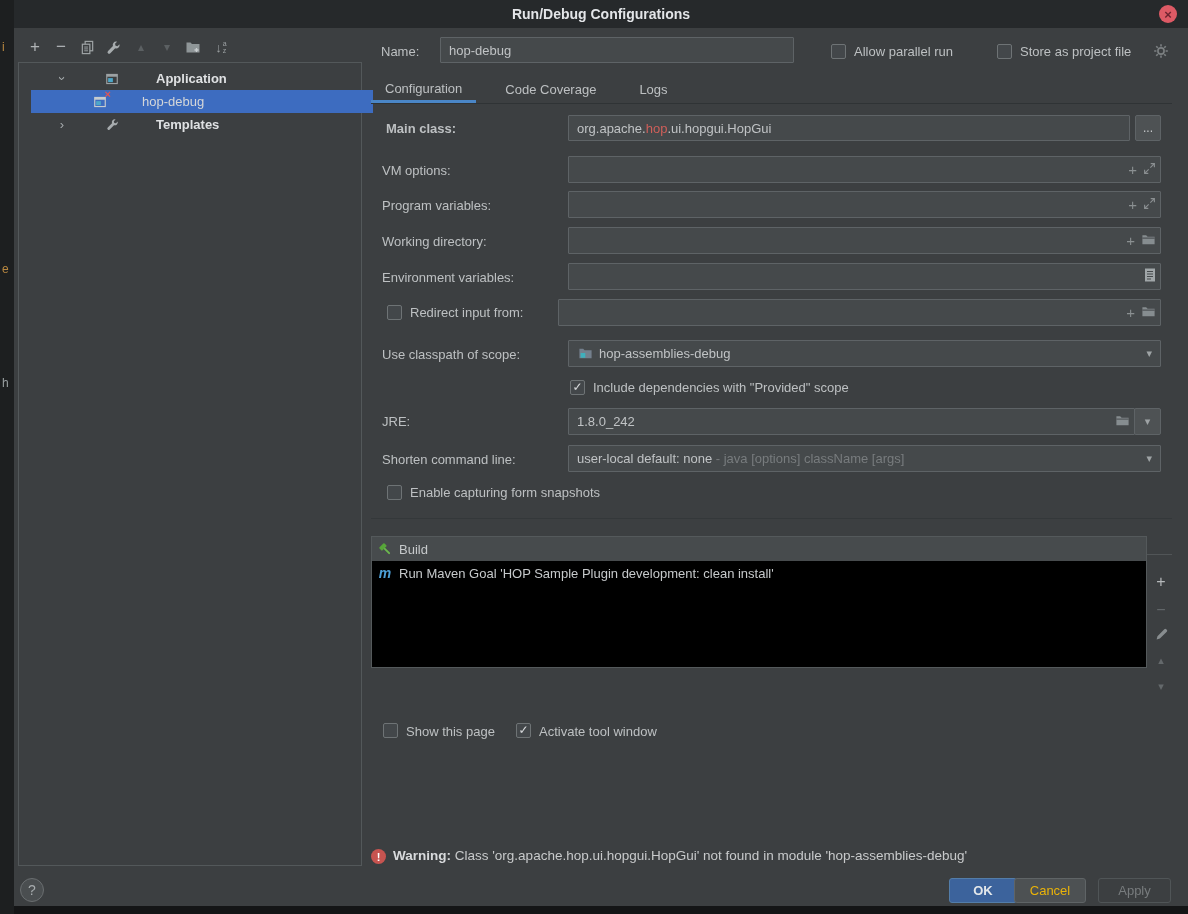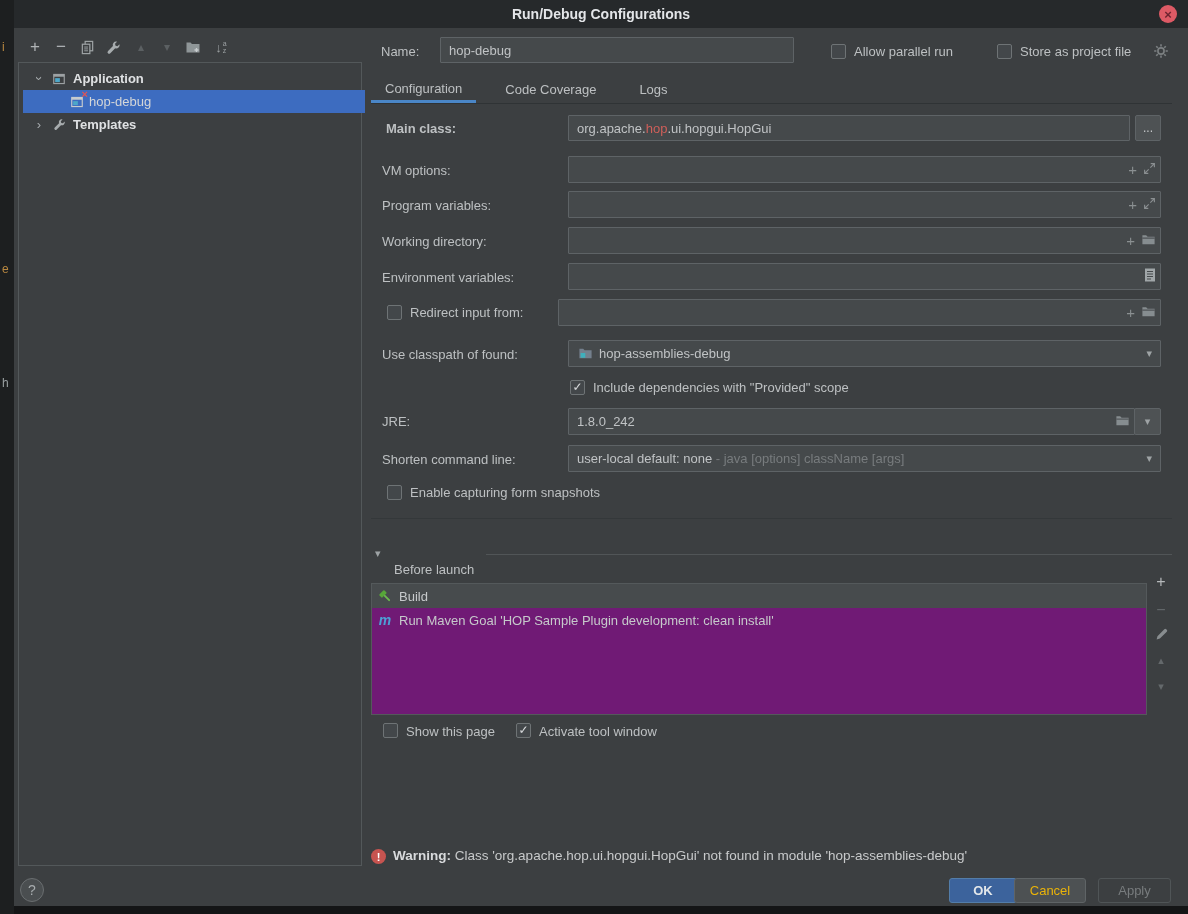--- a/index.html
+++ b/index.html
@@ -23,22 +23,22 @@
     color:#6e2430; font-size:13px; font-weight:bold; cursor:default; }
 
   
   .tbi { position:absolute; width:22px; height:22px; display:flex; align-items:center; justify-content:center;
     color:#b0b4b6; font-size:17px; }
   .tbi.dim { color:#5b6062; font-size:12px; }
 
   
   .treepanel { position:absolute; left:4px; top:62px; width:344px; height:804px;
     border:1px solid #53585a; background:#3c3f41; }
-  .trow { position:absolute; left:4px; width:342px; height:23px; display:flex; align-items:center;
-    font-size:13px; color:#d4d6d8; }
+  .trow { position:absolute; left:12px; width:342px; height:23px; display:flex; align-items:center;
+    font-size:13px; color:#d4d6d8;gap:15px; }
   .trow.sel { background:#3d6cc0; }
   .trow .chev { width:12px; text-align:center; color:#a6abad; font-size:13px; display:inline-block; }
   .trow .chev.exp { transform:rotate(90deg); }
   .trow .bold { font-weight:bold; color:#dfe1e3; }
   .icon16 { width:16px; height:16px; display:inline-flex; align-items:center; justify-content:center; position:relative; }
   .errx { position:absolute; right:-3px; top:-6px; color:#e05555; font-weight:bold; font-size:11px; }
 
   
   .lbl { position:absolute; font-size:13px; color:#bdc0c2; white-space:nowrap; }
   .dimtxt { color:#787c7e; }
@@ -55,22 +55,22 @@
     border-radius:2px; display:flex; align-items:center; justify-content:center; }
   .cb .mark { color:#d8dadc; font-size:12px; line-height:1; margin-top:-1px; }
 
   
   .tabs { position:absolute; left:357px; top:76px; height:27px; display:flex; }
   .tab { padding:0 14px; font-size:13px; color:#bdc0c2; display:flex; align-items:center; position:relative; }
   .tab.active { border-bottom:3px solid #4a86c7; }
   .hsep { position:absolute; height:1px; background:#2f3335; }
 
   
-  .bl-list { position:absolute; left:357px; top:583px; width:776px; height:132px;
-    border:1px solid #54595b; background:#701a75; }
+  .bl-list { position:absolute; left:357px; top:536px; width:776px; height:132px;
+    border:1px solid #54595b; background:#000000; }
   .bl-row { position:absolute; left:0; width:774px; height:24px; display:flex; align-items:center;
     font-size:13px; color:#c6c9cb; gap:6px; padding-left:5px; }
   .bl-row.sel { background:#474b4d; }
   .mavm { font-style:italic; font-weight:bold; color:#4d9fd6; font-size:14px; }
   .sidebtn { position:absolute; width:22px; height:20px; display:flex; align-items:center; justify-content:center;
     font-size:16px; color:#b6b9bb; }
   .sidebtn.dim { color:#64696b; }
   .sidebtn.arr { font-size:11px; }
 
   
@@ -280,21 +280,21 @@
       <span class="val"></span>
       <span class="ficons">
         <span class="plus-ic">+</span>
         <span><svg width="15" height="15" viewBox="0 0 16 16">
               <path d="M1.5 3.5h4l1.5 1.5h7.5v8h-13z" fill="#868d90"></path>
               <path d="M1.5 6.5h13" stroke="#3c3f41" stroke-width="1"></path>
             </svg></span>
       </span>
     </div>
 
-    <span class="lbl" style="left:368px; top:347px;">Use classpath of found:</span>
+    <span class="lbl" style="left:368px; top:347px;">Use classpath of scope:</span>
     <div class="field" style="left:554px; top:340px; width:593px; height:27px;">
       <span class="icon16" style="margin-right:6px;">
         <svg width="15" height="15" viewBox="0 0 16 16">
             <path d="M1.5 3h4l1.5 1.5h7.5V13h-13z" fill="#74808d"></path>
             <rect x="2.8" y="7.5" width="5" height="5" fill="#3fb0bd"></rect>
           </svg>
       </span>
       <span class="val">hop-assemblies-debug</span>
       <span class="dd">▾</span>
     </div>

